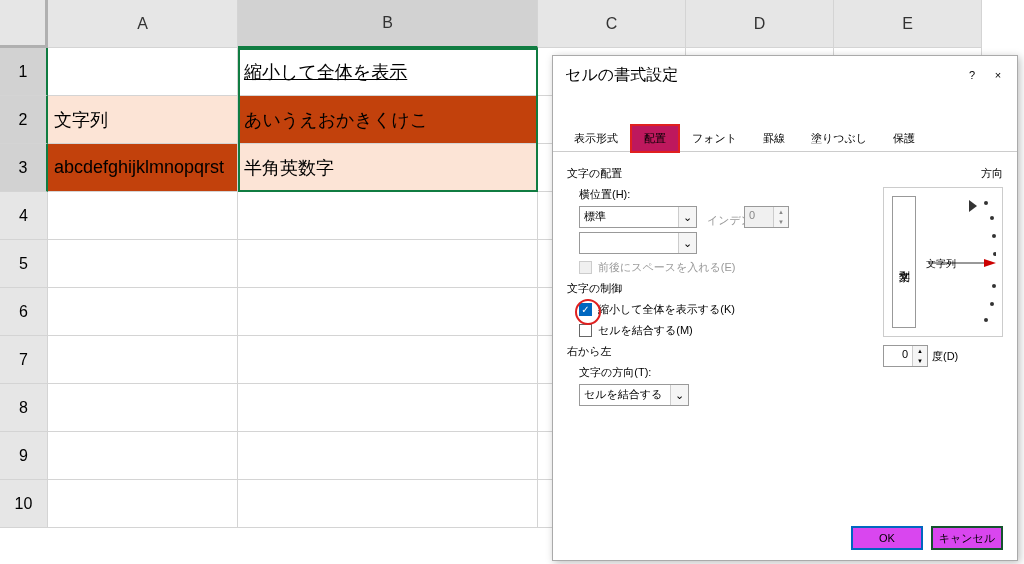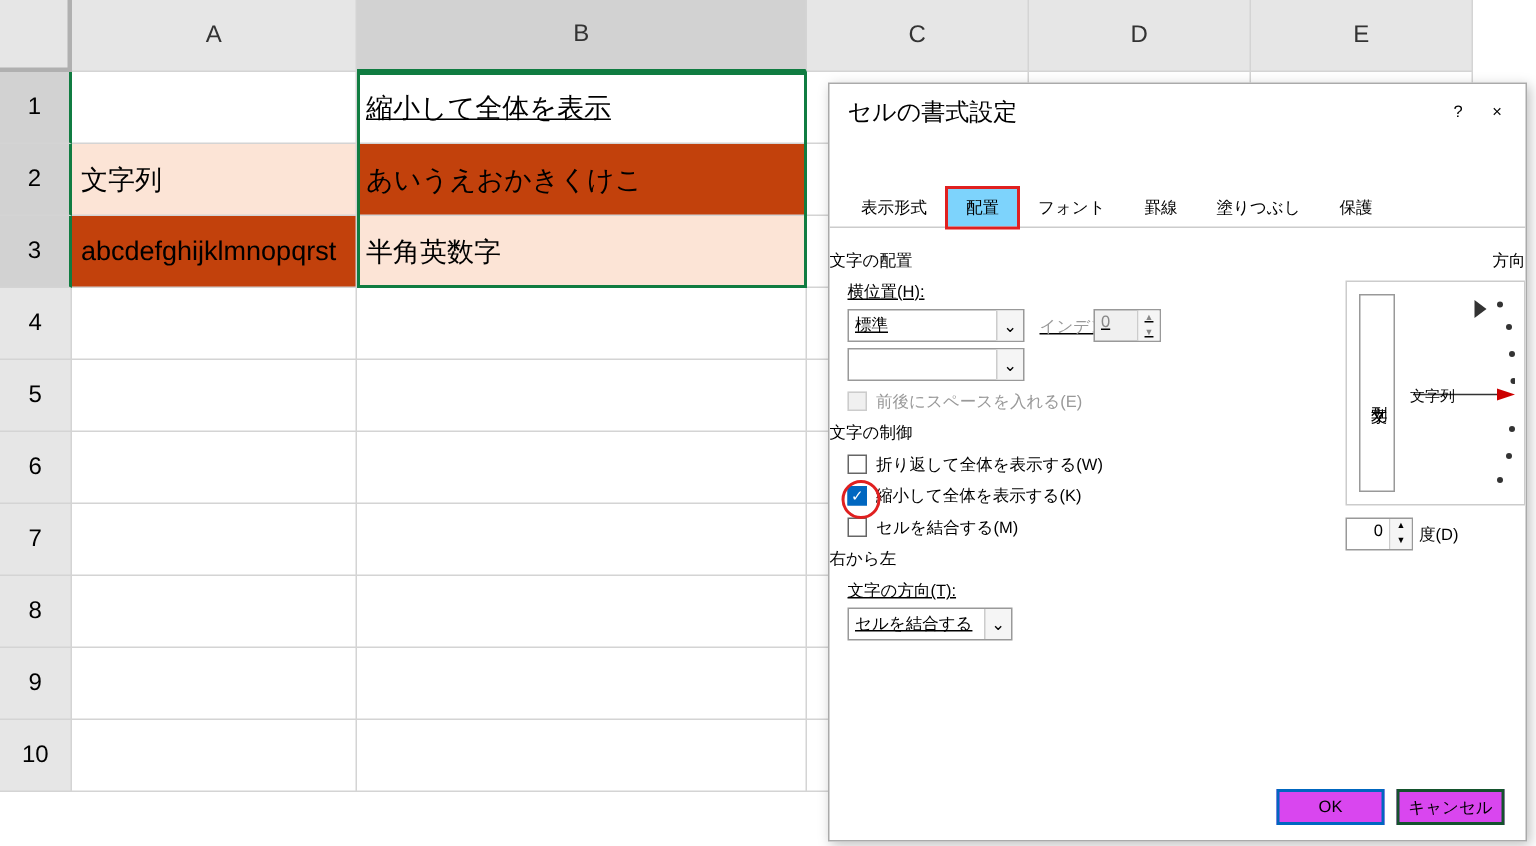--- a/index.html
+++ b/index.html
@@ -20,29 +20,29 @@
     .selection-border { position: absolute; pointer-events: none; border: 2px solid #107c41; }
     
     
     .dialog { position: absolute; top: 55px; left: 552px; width: 466px; height: 506px; background: #fff; border: 1px solid #aaa; box-shadow: 2px 2px 8px rgba(0,0,0,0.25); font-size: 11px; }
     .titlebar { display: flex; align-items: center; padding: 8px 6px 8px 12px; }
     .titlebar-title { font-size: 16px; flex: 1; }
     .titlebar-btn { width: 26px; height: 22px; display: flex; align-items: center; justify-content: center; cursor: pointer; }
     
     .tabs { display: flex; padding: 0 8px; border-bottom: 1px solid #ccc; gap: 0; }
     .tab { padding: 5px 12px; cursor: pointer; border: 1px solid transparent; position: relative; top: 1px; margin-top: 30px; }
-    .tab.active { border: 1px solid #ccc; border-bottom: 1px solid #fff; background: #7dd3fc; }
+    .tab.active { border: 1px solid #ccc; border-bottom: 1px solid #fff; background: #be185d; }
     .tab.highlighted { outline: 2px solid #e02020; outline-offset: -1px; }
     
-    .dialog-body { padding: 10px 0; display: flex; gap: 33px; }
+    .dialog-body { padding: 10px 14px; display: flex; gap: 4px; }
     .left-col { flex: 1; }
     .right-col { width: 120px; text-align: right; }
     
     .section-label { font-size: 11px; margin: 4px 0 6px 0; }
-    .form-row { display: flex; align-items: center; margin: 4px 0 4px 12px; gap: 10px; text-decoration: underline; }
+    .form-row { display: flex; align-items: flex-end; margin: 4px 0 4px 12px; gap: 10px; }
     .form-label { width: 70px; font-size: 11px; }
     .select { width: 118px; height: 22px; border: 1px solid #999; background: #fff; position: relative; padding: 2px 4px; }
     .select-arrow { position: absolute; right: 0; top: 0; width: 18px; height: 100%; border-left: 1px solid #ccc; display: flex; align-items: center; justify-content: center; background: #f5f5f5; }
     .spinner { width: 45px; height: 22px; border: 1px solid #999; display: flex; }
     .spinner-val { flex: 1; padding: 2px 4px; }
     .spinner-btns { width: 15px; display: flex; flex-direction: column; border-left: 1px solid #ccc; }
     .spinner-btn { flex: 1; display: flex; align-items: center; justify-content: center; font-size: 6px; background: #f5f5f5; }
     .spinner.disabled { background: #f0f0f0; color: #888; }
     
     .checkbox-row { display: flex; align-items: center; margin: 6px 0 6px 12px; gap: 6px; }
@@ -190,24 +190,20 @@
           <span></span>
           <span class="select-arrow">⌄</span>
         </div>
       </div>
       <div class="checkbox-row">
         <span class="checkbox disabled"></span>
         <span class="checkbox-label disabled">前後にスペースを入れる(E)</span>
       </div>
 
       <div class="section-label">文字の制御</div>
-      <div class="checkbox-row">
-        <span class="checkbox"></span>
-        <span class="checkbox-label"><span>折り返して全体を表示する(W)</span></span>
-      </div>
       <div class="checkbox-row">
         <span class="checkbox checked red-circle">✓</span>
         <span class="checkbox-label"><span>縮小して全体を表示する(K)</span></span>
       </div>
       <div class="checkbox-row">
         <span class="checkbox"></span>
         <span class="checkbox-label"><span>セルを結合する(M)</span></span>
       </div>
 
       <div class="section-label">右から左</div>

